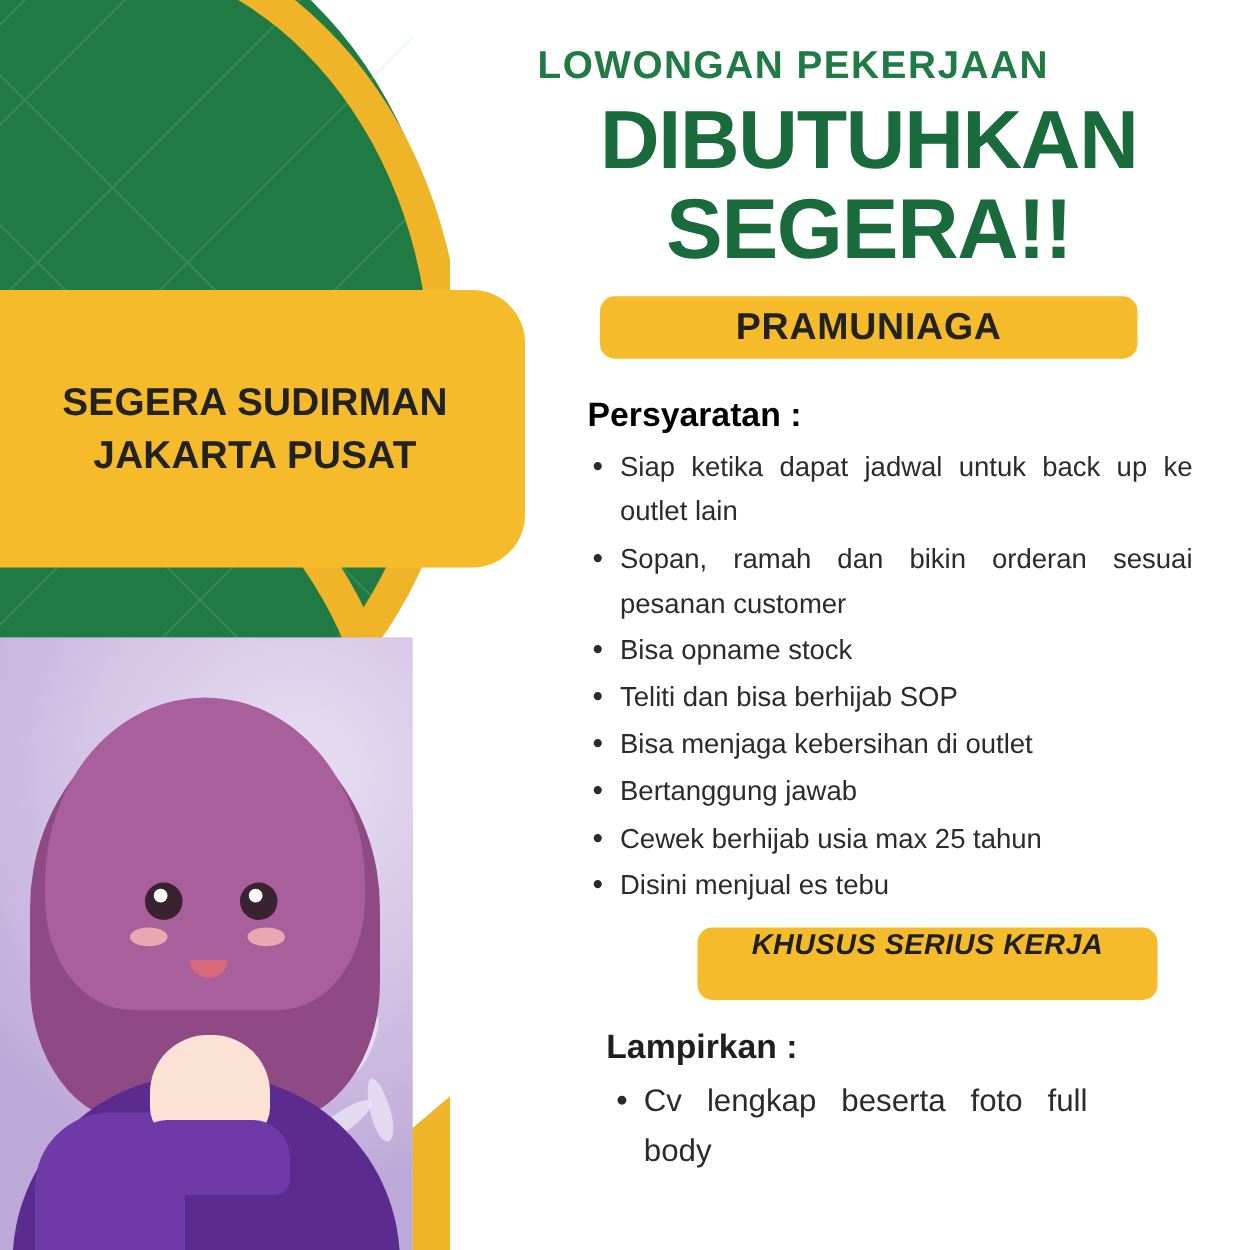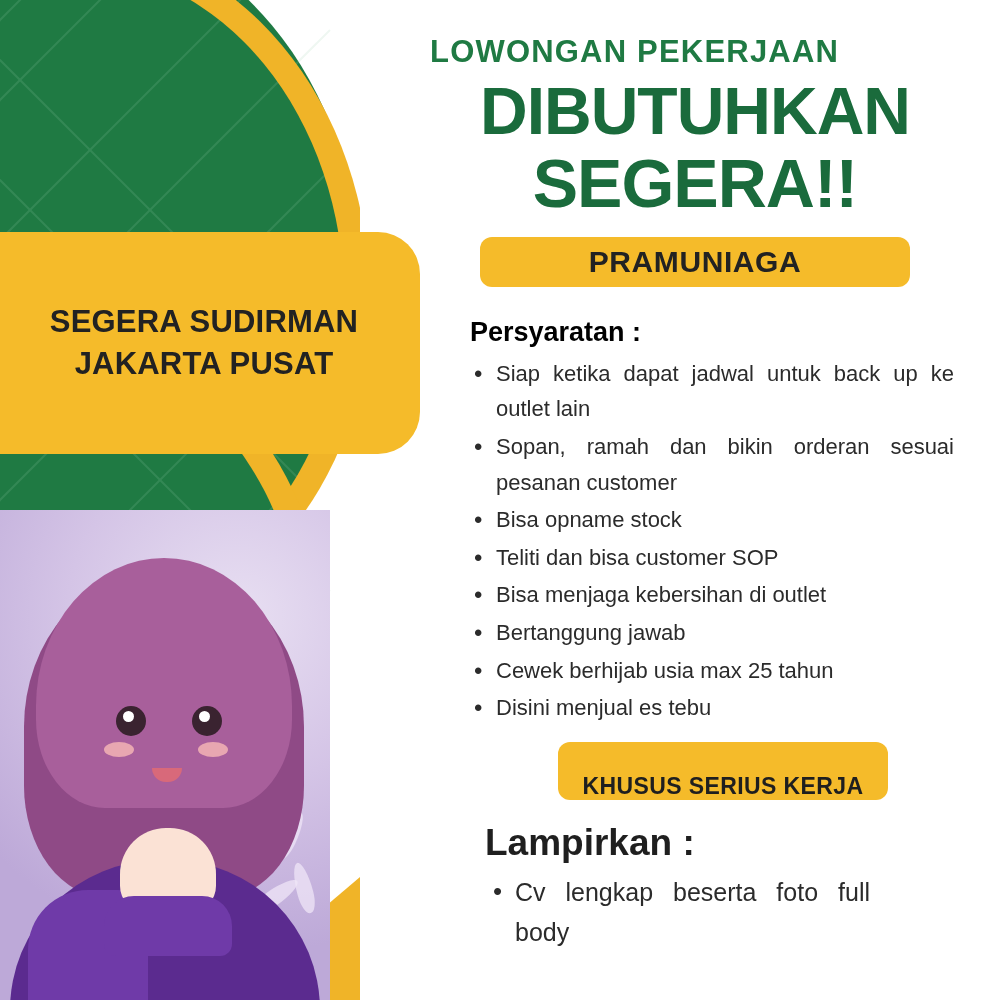--- a/index.html
+++ b/index.html
@@ -250,33 +250,33 @@
   ul.reqs li::before {
     content: "•";
     position: absolute;
     left: -22px; top: -1px;
     font-size: 24px;
     color: #2b2b2b;
   }
   li.justify { text-align: justify; }
   .serius-pill {
     margin: 16px 0 0 128px;
-    width: 330px; height: 58px;
+    width: 368px; height: 58px;
     background: #f5bb2a;
     border-radius: 12px;
-    display: flex; align-items: flex-end; justify-content: center;
+    display: flex; align-items: flex-start; justify-content: center; font-style: italic;
   }
   .serius-pill span {
     color: #1f1f1f; font-weight: bold; font-size: 23px; letter-spacing: .4px;
   }
   .attach-title {
     margin-top: 22px;
     color: #1f1f1f;
     font-weight: bold;
-    font-size: 37px;
+    font-size: 27px;
     padding-left: 55px;
   }
   ul.attach {
     margin-top: 8px;
     padding-left: 85px;
     list-style: none;
   }
   ul.attach li {
     position: relative;
     color: #2b2b2b;
@@ -357,21 +357,21 @@
     <div class="role-pill">
       <span>PRAMUNIAGA</span>
     </div>
 
     <div class="section-title">Persyaratan :</div>
 
     <ul class="reqs">
       <li class="justify">Siap ketika dapat jadwal untuk back up ke outlet lain</li>
       <li class="justify">Sopan, ramah dan bikin orderan sesuai pesanan customer</li>
       <li>Bisa opname stock</li>
-      <li>Teliti dan bisa customer SOP</li>
+      <li>Teliti dan bisa berhijab SOP</li>
       <li>Bisa menjaga kebersihan di outlet</li>
       <li>Bertanggung jawab</li>
       <li>Cewek berhijab usia max 25 tahun</li>
       <li>Disini menjual es tebu</li>
     </ul>
 
     <div class="serius-pill">
       <span>KHUSUS SERIUS KERJA</span>
     </div>
 

